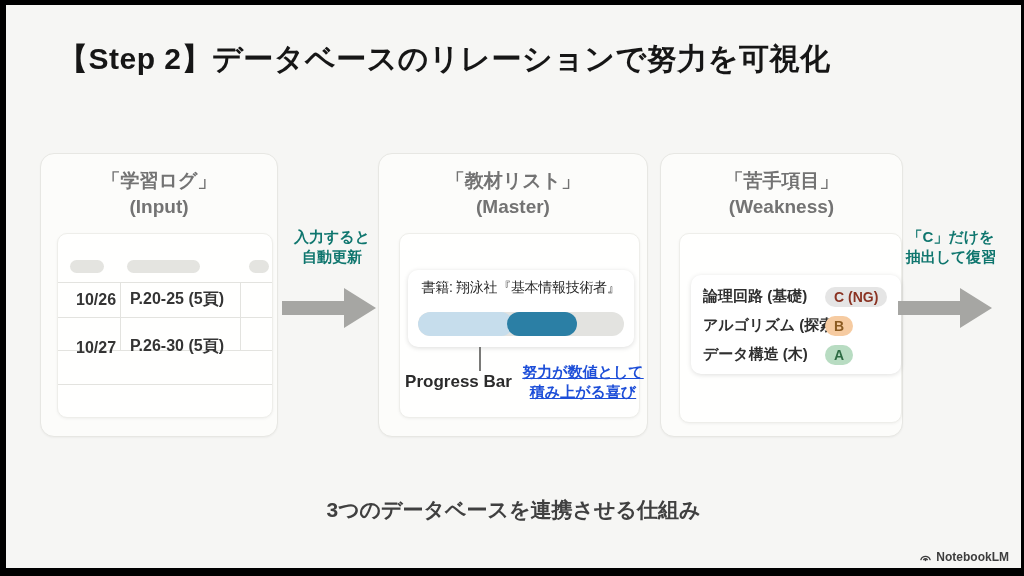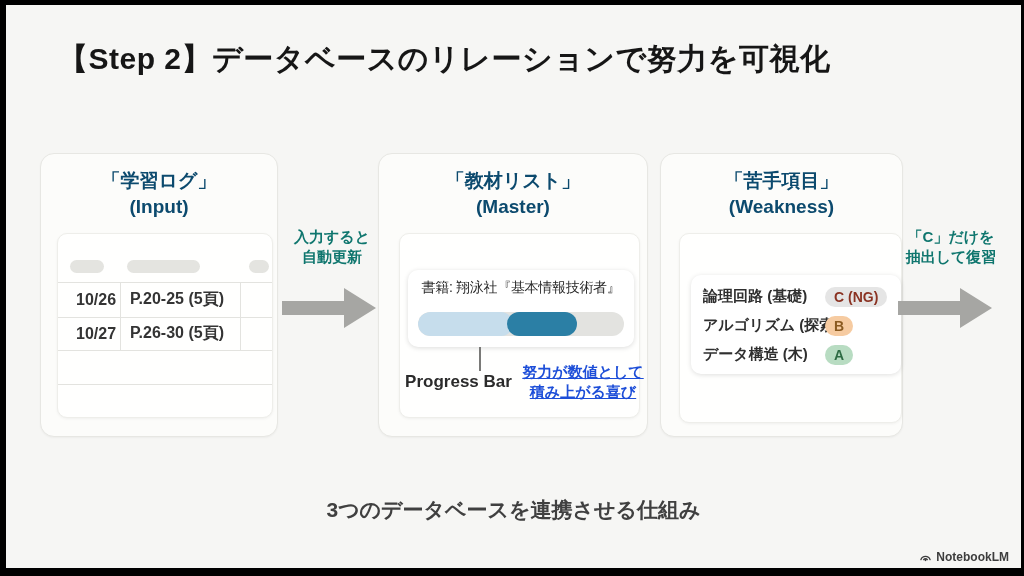--- a/index.html
+++ b/index.html
@@ -20,39 +20,39 @@
   .card{
     position:absolute;top:148px;height:284px;box-sizing:border-box;
     background:#fcfcfa;border:1px solid #e7e7e3;border-radius:14px;
     box-shadow:0 1px 2px rgba(0,0,0,.04);
   }
   .card-1{left:34px;width:238px;}
   .card-2{left:372px;width:270px;}
   .card-3{left:654px;width:243px;}
   .card-title{
     text-align:center;margin-top:14px;font-size:19px;font-weight:700;
-    line-height:26px;color:#0c4a6e;
+    line-height:26px;color:#737373;
   }
   .inner{
     position:absolute;background:#fffffe;border:1px solid #eeeeea;
     border-radius:10px;box-shadow:0 1px 3px rgba(0,0,0,.05);box-sizing:border-box;
   }
   
   .inner-1{left:16px;top:79px;width:216px;height:185px;overflow:hidden;}
   .pill{position:absolute;top:26px;height:13px;background:#e4e4e0;border-radius:7px;}
   .pill-a{left:12px;width:34px;}
   .pill-b{left:69px;width:73px;}
   .pill-c{left:191px;width:20px;}
   .hline{position:absolute;left:0;right:0;height:1px;background:#e3e3df;}
   .hl-1{top:48px;}.hl-2{top:83px;}.hl-3{top:116px;}.hl-4{top:150px;}
   .vline{position:absolute;top:48px;height:68px;width:1px;background:#e3e3df;}
   .vl-1{left:62px;}.vl-2{left:182px;}
   .trow{position:absolute;left:0;right:0;height:35px;display:flex;align-items:center;}
   .trow-1{top:48px;}
-  .trow-2{top:83px;height:33px;}
+  .trow-2{top:90px;height:33px;align-items:flex-end;}
   .cell-date{margin-left:18px;width:44px;font-size:16px;font-weight:700;color:#343434;}
   .cell-pages{margin-left:10px;font-size:16px;font-weight:700;color:#343434;}
   
   .inner-2{left:20px;top:79px;width:241px;height:185px;}
   .progress-widget{
     position:absolute;left:8px;top:36px;width:226px;height:77px;
     background:#fff;border-radius:10px;box-shadow:0 1px 5px rgba(0,0,0,.14);
   }
   .book-title{
     text-align:center;margin-top:9px;font-size:14px;font-weight:400;color:#2b2b2b;

